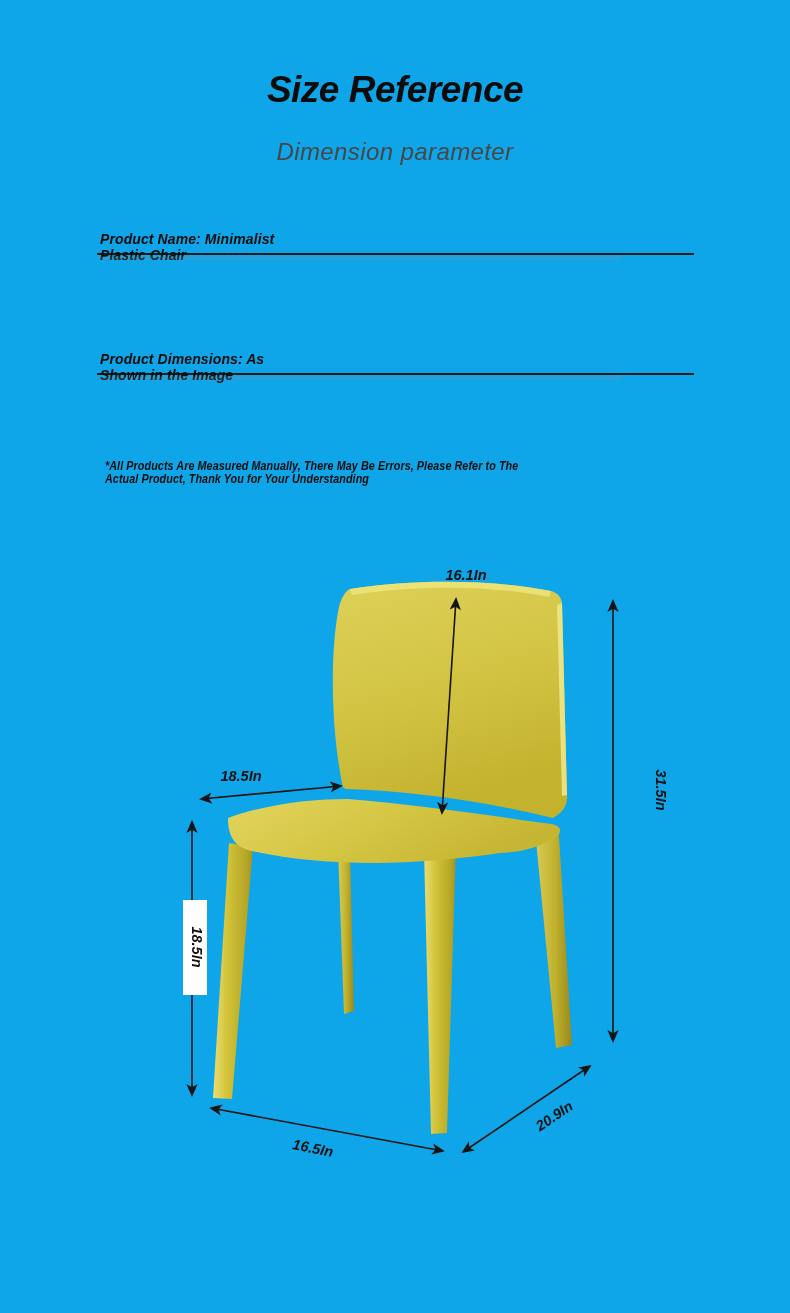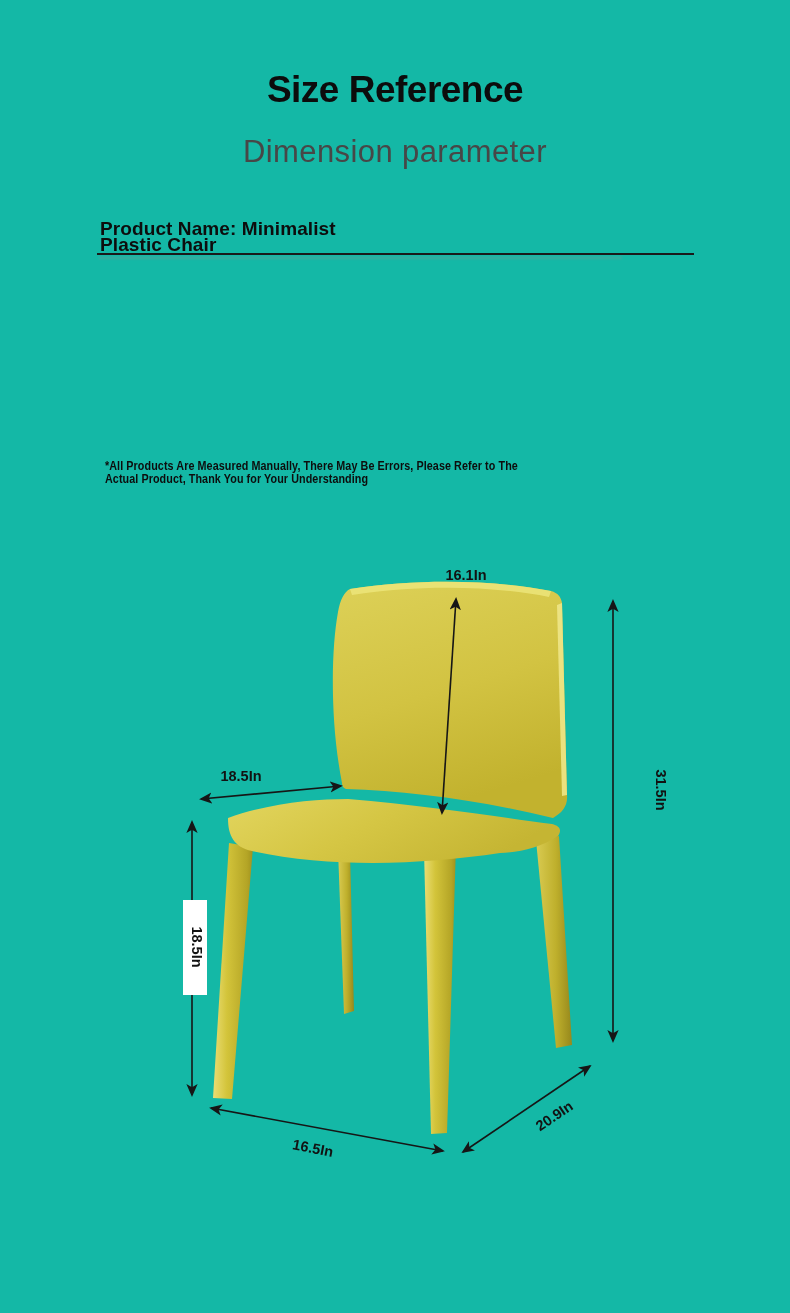--- a/index.html
+++ b/index.html
@@ -1,38 +1,38 @@
 <!DOCTYPE html>
 <html><head>
 <meta charset="utf-8">
 <style>
   html,body{margin:0;padding:0;background:#ffffff;}
   .page{
-    position:relative;width:790px;height:1313px;background:#14b8a6;overflow:hidden;
-    font-family:"Liberation Sans",sans-serif;color:#111;
+    position:relative;width:790px;height:1313px;background:#0ea5e9;overflow:hidden;
+    font-family:"Liberation Sans",sans-serif;color:#111;font-style:italic;
   }
   .title{
     position:absolute;top:70px;left:0;width:100%;text-align:center;
     font-size:37px;line-height:40px;font-weight:700;letter-spacing:-0.5px;color:#0c0c0c;margin:0;
   }
   .subtitle{
     position:absolute;top:139px;left:0;width:100%;text-align:center;
-    font-size:31px;line-height:26px;font-weight:400;letter-spacing:0.4px;color:#474747;
+    font-size:24px;line-height:26px;font-weight:400;letter-spacing:0.4px;color:#474747;
   }
   .spec{
     position:absolute;left:97px;width:597px;
     border-bottom:2.5px solid #1a1a1a;
   }
   .spec::after{
     content:"";position:absolute;left:2px;right:72px;bottom:-6px;height:2px;
     background:#8f8f8f;opacity:.38;filter:blur(1px);
   }
   .spec-text{
-    font-size:19px;font-weight:700;line-height:15.5px;letter-spacing:0.1px;
-    color:#0d0d0d;white-space:pre-line;padding-left:3px;
+    font-size:14px;font-weight:700;line-height:15.5px;letter-spacing:0.1px;
+    color:#0d0d0d;white-space:pre-line;padding-left:3px;margin-top:11px;
   }
   .spec-1{top:221px;height:32px;}
   .spec-2{top:287px;height:27px;}
   .spec-3{top:341px;height:32px;}
   .spec-4{top:401px;height:34px;}
   .disclaimer{
     position:absolute;left:105px;top:460px;width:620px;
     font-size:12.5px;font-weight:700;line-height:13px;letter-spacing:0.1px;
     color:#0d0d0d;white-space:pre-line;
     transform:scaleX(0.86);transform-origin:0 0;
@@ -47,20 +47,24 @@
 <body>
 
 <div class="page">
 
   <h1 class="title">Size Reference</h1>
   <div class="subtitle">Dimension parameter</div>
 
   <div class="spec spec-1">
     <div class="spec-text">Product Name: Minimalist
 Plastic Chair</div>
+  </div>
+  <div class="spec spec-3">
+    <div class="spec-text">Product Dimensions: As
+Shown in the Image</div>
   </div>
 
   <div class="disclaimer">*All Products Are Measured Manually, There May Be Errors, Please Refer to The
 Actual Product, Thank You for Your Understanding</div>
 
   <svg class="diagram-svg" viewBox="0 0 790 1313" xmlns="http://www.w3.org/2000/svg">
     <defs>
       <marker id="ah" viewBox="0 0 10 10" refX="8.5" refY="5" markerWidth="8" markerHeight="8" orient="auto-start-reverse">
         <path d="M0,0.6 L10,5 L0,9.4 L2.5,5 Z" fill="#161616"></path>
       </marker>

